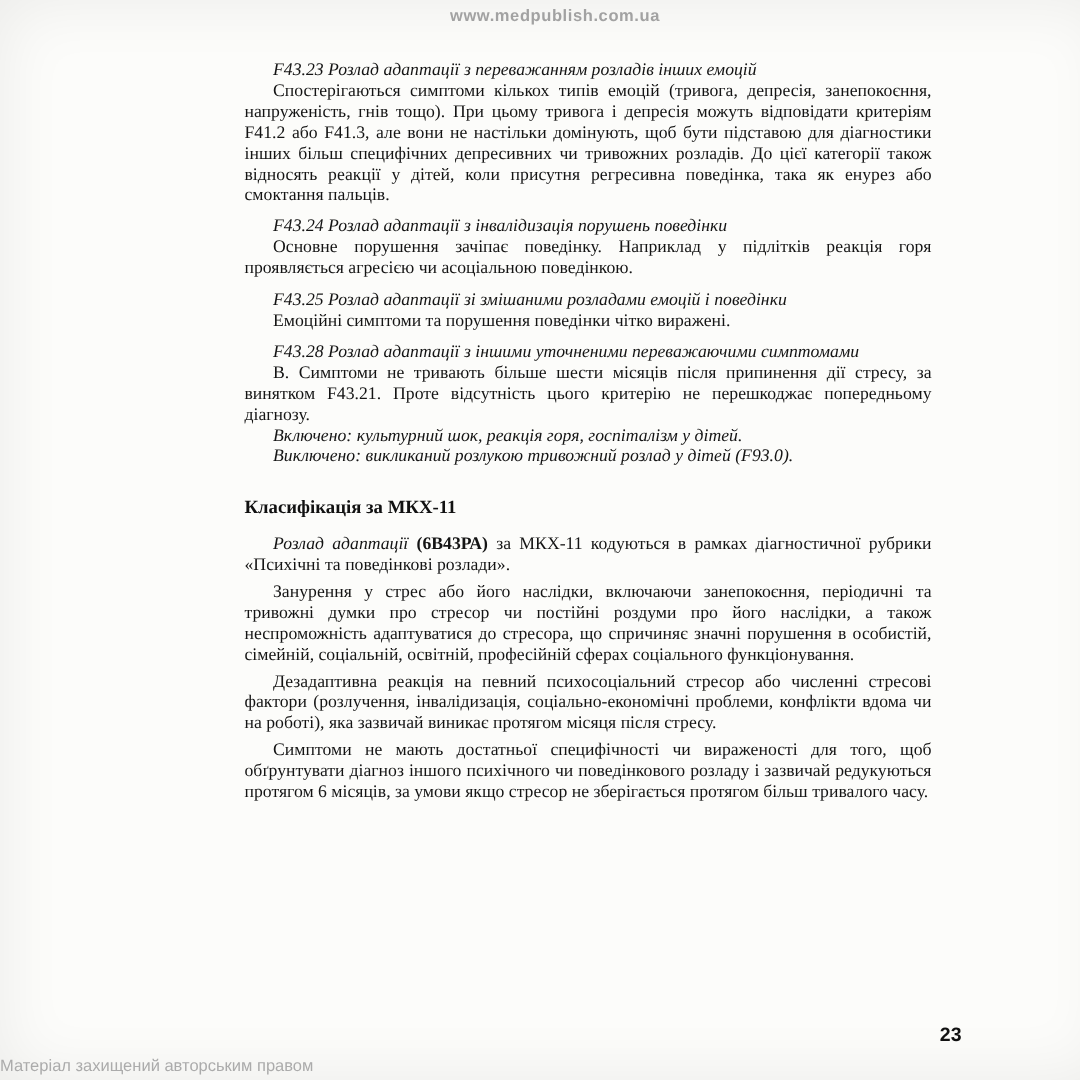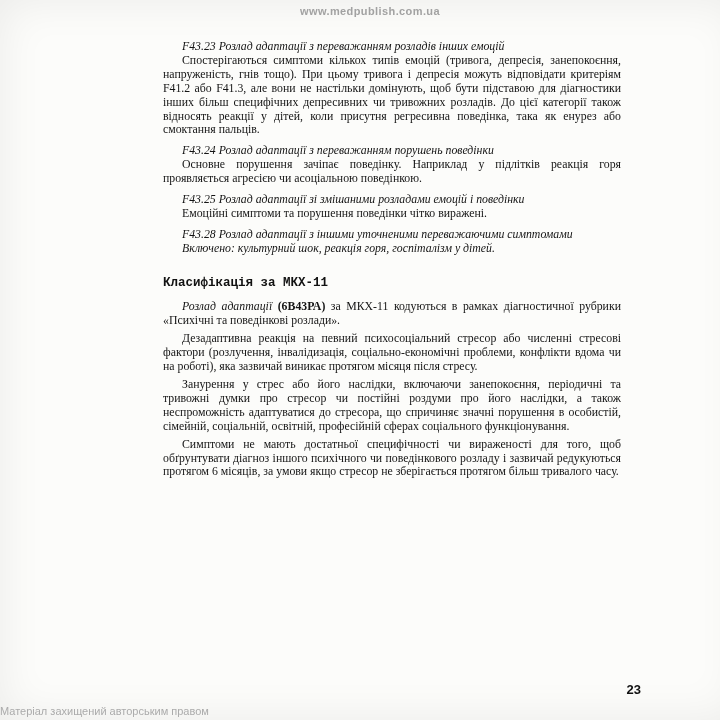--- a/index.html
+++ b/index.html
@@ -40,21 +40,21 @@
     line-height: 1.18;
     text-align: justify;
     text-indent: 19px;
     margin: 0;
     color: #141414;
   }
   .code-heading { font-style: italic; margin-top: 7px; }
   .note-italic { font-style: italic; }
   .gap { margin-top: 4px; }
   .section-heading {
-    font-family: Liberation Mono, monospace;
+    font-family: Liberation Serif, serif;
     font-weight: bold; font-size: 12.5px;
     text-indent: 0; text-align: left;
     margin-top: 20px; margin-bottom: 10px;
     color: #111;
   }
   .page-number {
     position: absolute; top: 682px; right: 99px;
     font-family: "Liberation Sans", sans-serif;
     font-weight: bold; font-size: 13px; color: #111;
   }
@@ -71,30 +71,32 @@
 <div class="page">
 
   <div class="watermark">www.medpublish.com.ua</div>
 
   <div class="column">
 
 
     <div class="body-text">
         <p class="para code-heading">F43.23 Розлад адаптації з переважанням розладів інших емоцій</p>
         <p class="para body">Спостерігаються симптоми кількох типів емоцій (тривога, депресія, занепокоєння, напруженість, гнів тощо). При цьому тривога і депресія можуть відповідати критеріям F41.2 або F41.3, але вони не настільки домінують, щоб бути підставою для діагностики інших більш специфічних депресивних чи тривожних розладів. До цієї категорії також відносять реакції у дітей, коли присутня регресивна поведінка, така як енурез або смоктання пальців.</p>
-        <p class="para code-heading">F43.24 Розлад адаптації з переважанням порушень поведінки</p>
+        <p class="para code-heading">F43.24 Розлад адаптації з інвалідизація порушень поведінки</p>
         <p class="para body">Основне порушення зачіпає поведінку. Наприклад у підлітків реакція горя проявляється агресією чи асоціальною поведінкою.</p>
         <p class="para code-heading">F43.25 Розлад адаптації зі змішаними розладами емоцій і поведінки</p>
         <p class="para body">Емоційні симптоми та порушення поведінки чітко виражені.</p>
         <p class="para code-heading">F43.28 Розлад адаптації з іншими уточненими переважаючими симптомами</p>
+        <p class="para body">В. Симптоми не тривають більше шести місяців після припинення дії стресу, за винятком F43.21. Проте відсутність цього критерію не перешкоджає попередньому діагнозу.</p>
         <p class="para note-italic">Включено: культурний шок, реакція горя, госпіталізм у дітей.</p>
+        <p class="para note-italic">Виключено: викликаний розлукою тривожний розлад у дітей (F93.0).</p>
         <p class="para section-heading">Класифікація за МКХ-11</p>
         <p class="para body"><i>Розлад адаптації</i><b> (6В43РА)</b> за МКХ-11 кодуються в рамках діагностичної рубрики «Психічні та поведінкові розлади».</p>
+        <p class="para body gap">Занурення у стрес або його наслідки, включаючи занепокоєння, періодичні та тривожні думки про стресор чи постійні роздуми про його наслідки, а також неспроможність адаптуватися до стресора, що спричиняє значні порушення в особистій, сімейній, соціальній, освітній, професійній сферах соціального функціонування.</p>
         <p class="para body gap">Дезадаптивна реакція на певний психосоціальний стресор або численні стресові фактори (розлучення, інвалідизація, соціально-економічні проблеми, конфлікти вдома чи на роботі), яка зазвичай виникає протягом місяця після стресу.</p>
-        <p class="para body gap">Занурення у стрес або його наслідки, включаючи занепокоєння, періодичні та тривожні думки про стресор чи постійні роздуми про його наслідки, а також неспроможність адаптуватися до стресора, що спричиняє значні порушення в особистій, сімейній, соціальній, освітній, професійній сферах соціального функціонування.</p>
         <p class="para body gap">Симптоми не мають достатньої специфічності чи вираженості для того, щоб обґрунтувати діагноз іншого психічного чи поведінкового розладу і зазвичай редукуються протягом 6 місяців, за умови якщо стресор не зберігається протягом більш тривалого часу.</p>
       </div>
 
   </div>
 
   <div class="page-number">23</div>
 
   <div class="footer">Матеріал захищений авторським правом</div>
 
 </div>

